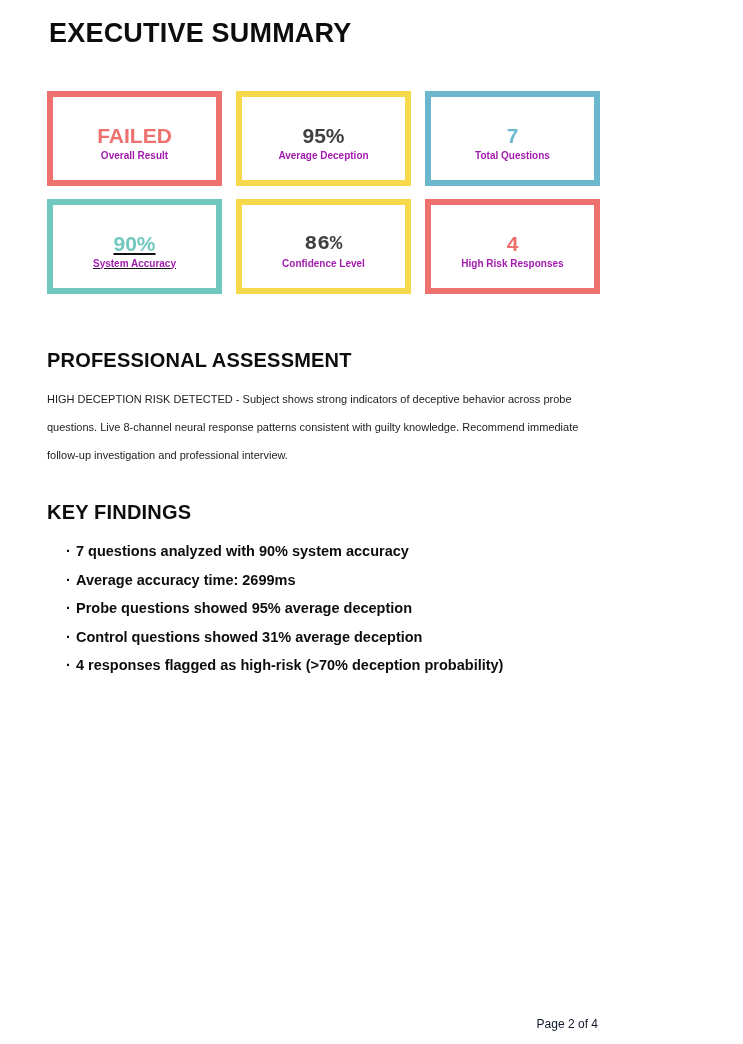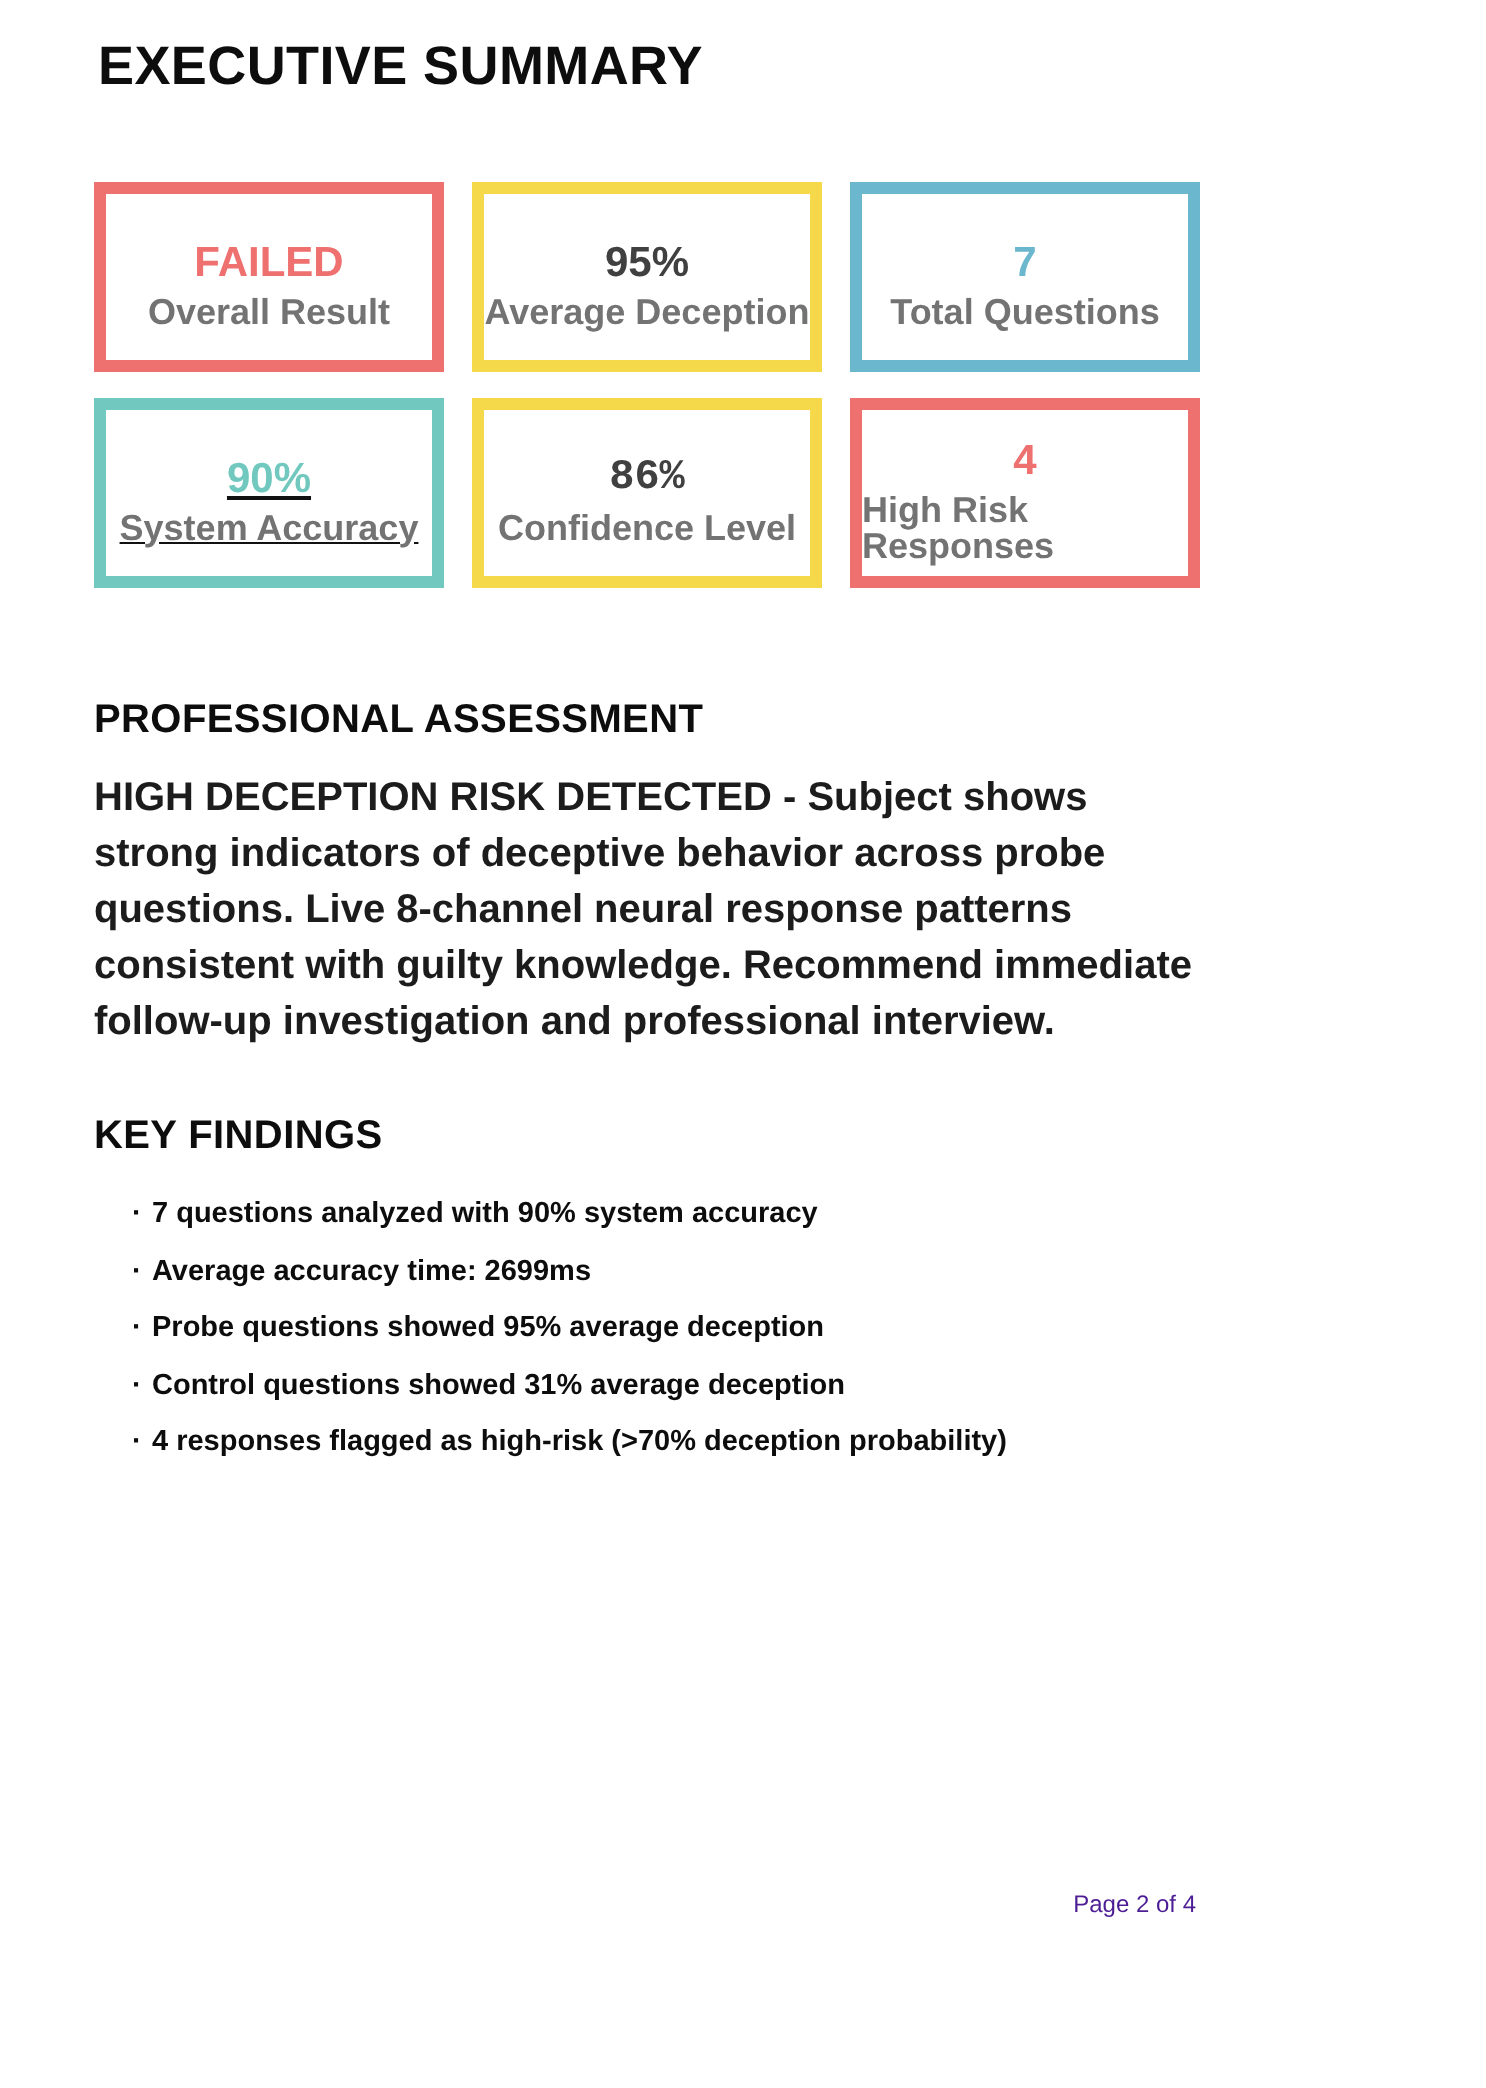--- a/index.html
+++ b/index.html
@@ -42,39 +42,38 @@
     justify-content: center;
     padding-top: 8px;
     gap: 5px;
   }
   .card-value {
     font-size: 21px;
     font-weight: bold;
     line-height: 1;
   }
   .card-label {
-    font-size: 18px;
+    font-size: 10px;
     font-weight: bold;
-    color: #737373;
+    color: #a21caf;
     line-height: 1;
   }
   .section-heading {
     font-size: 20px;
     font-weight: bold;
     color: #0d0d0d;
     letter-spacing: 0.2px;
   }
   .assessment-heading { margin-top: 55px; }
   .assessment-body {
     margin-top: 13px;
-    font-size: 20px;
+    font-size: 11px;
     line-height: 28px;
     color: #1c1c1c;
     max-width: 650px;
-    font-weight: bold;
   }
   .findings-heading { margin-top: 32px; }
   .findings-list {
     margin-top: 19px;
     list-style: none;
     padding-left: 21px;
   }
   .findings-list li {
     position: relative;
     font-size: 14.5px;
@@ -86,24 +85,24 @@
   }
   .findings-list li::before {
     content: "\00B7";
     position: absolute;
     left: -2px;
     top: 0;
     font-weight: bold;
   }
   .page-footer {
     position: absolute;
-    top: 945px;
+    top: 1017px;
     right: 48px;
     font-size: 12px;
-    color: #4c1d95;
+    color: #0f172a;
   }
 </style>
 </head>
 <body>
 
 <div class="page">
   <div class="content">
 
     <h1 class="doc-title">EXECUTIVE SUMMARY</h1>
 

